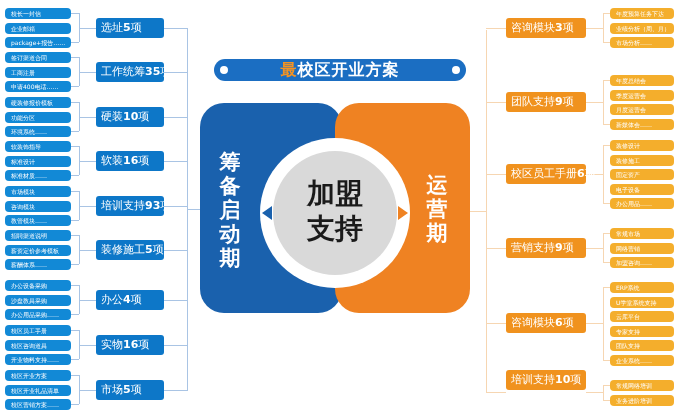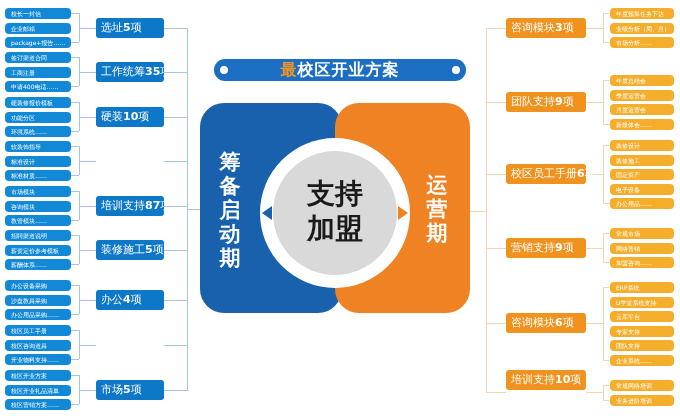--- a/index.html
+++ b/index.html
@@ -102,22 +102,22 @@
 
   <div class="panel-left"></div>
   <div class="panel-right"></div>
   <div class="vtext" style="left:218px;top:150px;">筹备启动期</div>
   <div class="vtext" style="left:425px;top:173px;">运营期</div>
   <div class="ring"></div>
   <div class="core"></div>
   <div class="arrow-l"></div>
   <div class="arrow-r"></div>
   <div class="core-text">
+    <div>加盟</div>
     <div>支持</div>
-    <div>加盟</div>
   </div>
 <div class="leaf l" style="top:8px;">校长一封信</div>
     <div class="leaf l" style="top:22.5px;">企业邮箱</div>
     <div class="leaf l" style="top:37px;">package+报告……</div>
     <div class="line lb" style="left:71px;top:13px;width:8px;height:1px;"></div>
     <div class="line lb" style="left:71px;top:42px;width:8px;height:1px;"></div>
     <div class="line lb" style="left:79px;top:13px;width:1px;height:29px;"></div>
     <div class="line lb" style="left:79px;top:27.5px;width:17px;height:1px;"></div>
     <div class="cat l" style="top:17.5px;"><span>选址</span><b>5</b><span>项</span></div>
     <div class="line lb" style="left:164px;top:27.5px;width:24px;height:1px;"></div>
@@ -139,29 +139,30 @@
     <div class="line lb" style="left:79px;top:116.5px;width:17px;height:1px;"></div>
     <div class="cat l" style="top:106.5px;"><span>硬装</span><b>10</b><span>项</span></div>
     <div class="line lb" style="left:164px;top:116.5px;width:24px;height:1px;"></div>
     <div class="leaf l" style="top:141px;">软装饰指导</div>
     <div class="leaf l" style="top:155.5px;">标准设计</div>
     <div class="leaf l" style="top:170px;">标准材质……</div>
     <div class="line lb" style="left:71px;top:146px;width:8px;height:1px;"></div>
     <div class="line lb" style="left:71px;top:175px;width:8px;height:1px;"></div>
     <div class="line lb" style="left:79px;top:146px;width:1px;height:29px;"></div>
     <div class="line lb" style="left:79px;top:160.5px;width:17px;height:1px;"></div>
+    <div class="cat l" style="top:150.5px;"><span>软装</span><b>16</b><span>项</span></div>
     <div class="line lb" style="left:164px;top:160.5px;width:24px;height:1px;"></div>
     <div class="leaf l" style="top:186px;">市场模块</div>
     <div class="leaf l" style="top:200.5px;">咨询模块</div>
     <div class="leaf l" style="top:215px;">教管模块……</div>
     <div class="line lb" style="left:71px;top:191px;width:8px;height:1px;"></div>
     <div class="line lb" style="left:71px;top:220px;width:8px;height:1px;"></div>
     <div class="line lb" style="left:79px;top:191px;width:1px;height:29px;"></div>
     <div class="line lb" style="left:79px;top:205.5px;width:17px;height:1px;"></div>
-    <div class="cat l" style="top:195.5px;"><span>培训支持</span><b>87</b><span>项</span></div>
+    <div class="cat l" style="top:195.5px;"><span>培训支持</span><b>93</b><span>项</span></div>
     <div class="line lb" style="left:164px;top:205.5px;width:24px;height:1px;"></div>
     <div class="leaf l" style="top:230px;">招聘渠道说明</div>
     <div class="leaf l" style="top:244.5px;">薪资定价参考模板</div>
     <div class="leaf l" style="top:259px;">薪酬体系……</div>
     <div class="line lb" style="left:71px;top:235px;width:8px;height:1px;"></div>
     <div class="line lb" style="left:71px;top:264px;width:8px;height:1px;"></div>
     <div class="line lb" style="left:79px;top:235px;width:1px;height:29px;"></div>
     <div class="line lb" style="left:79px;top:249.5px;width:17px;height:1px;"></div>
     <div class="cat l" style="top:239.5px;"><span>装修施工</span><b>5</b><span>项</span></div>
     <div class="line lb" style="left:164px;top:249.5px;width:24px;height:1px;"></div>
@@ -174,20 +175,21 @@
     <div class="line lb" style="left:79px;top:299.5px;width:17px;height:1px;"></div>
     <div class="cat l" style="top:289.5px;"><span>办公</span><b>4</b><span>项</span></div>
     <div class="line lb" style="left:164px;top:299.5px;width:24px;height:1px;"></div>
     <div class="leaf l" style="top:325px;">校区员工手册</div>
     <div class="leaf l" style="top:339.5px;">校区咨询道具</div>
     <div class="leaf l" style="top:354px;">开业物料支持……</div>
     <div class="line lb" style="left:71px;top:330px;width:8px;height:1px;"></div>
     <div class="line lb" style="left:71px;top:359px;width:8px;height:1px;"></div>
     <div class="line lb" style="left:79px;top:330px;width:1px;height:29px;"></div>
     <div class="line lb" style="left:79px;top:344.5px;width:17px;height:1px;"></div>
+    <div class="cat l" style="top:334.5px;"><span>实物</span><b>16</b><span>项</span></div>
     <div class="line lb" style="left:164px;top:344.5px;width:24px;height:1px;"></div>
     <div class="leaf l" style="top:370px;">校区开业方案</div>
     <div class="leaf l" style="top:384.5px;">校区开业礼品清单</div>
     <div class="leaf l" style="top:399px;">校区营销方案……</div>
     <div class="line lb" style="left:71px;top:375px;width:8px;height:1px;"></div>
     <div class="line lb" style="left:71px;top:404px;width:8px;height:1px;"></div>
     <div class="line lb" style="left:79px;top:375px;width:1px;height:29px;"></div>
     <div class="line lb" style="left:79px;top:389.5px;width:17px;height:1px;"></div>
     <div class="cat l" style="top:379.5px;"><span>市场</span><b>5</b><span>项</span></div>
     <div class="line lb" style="left:164px;top:389.5px;width:24px;height:1px;"></div>

